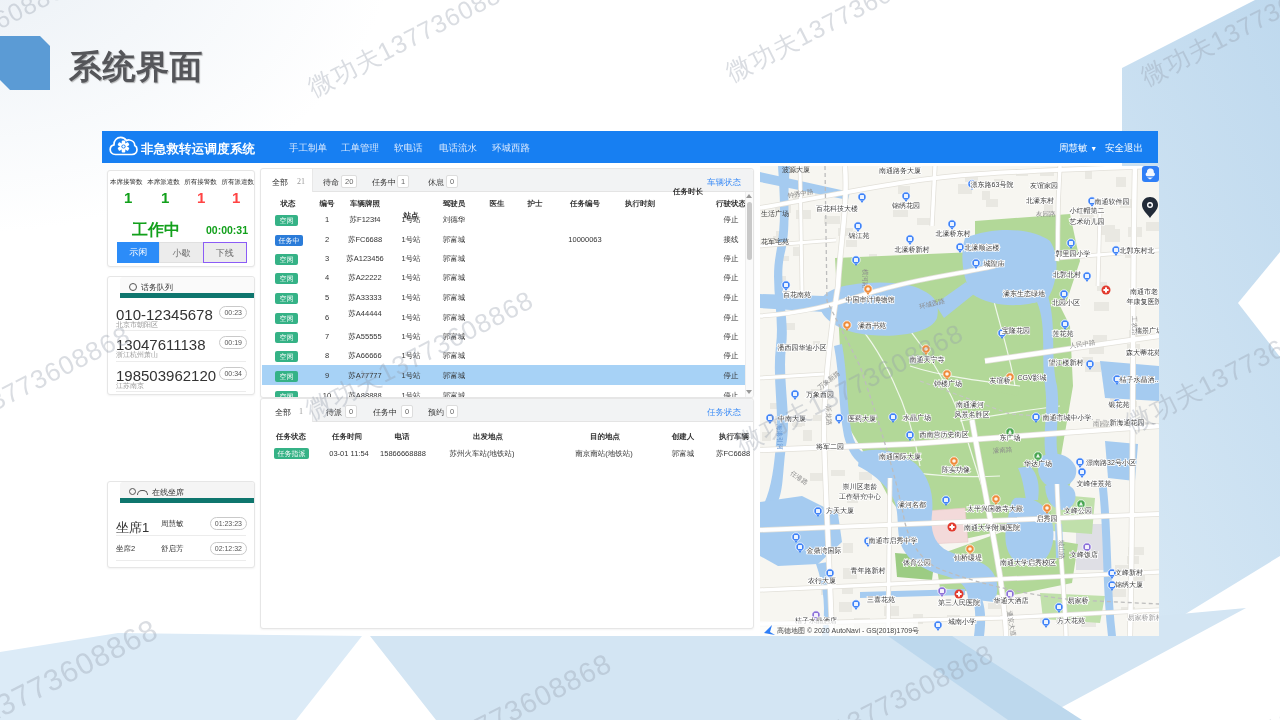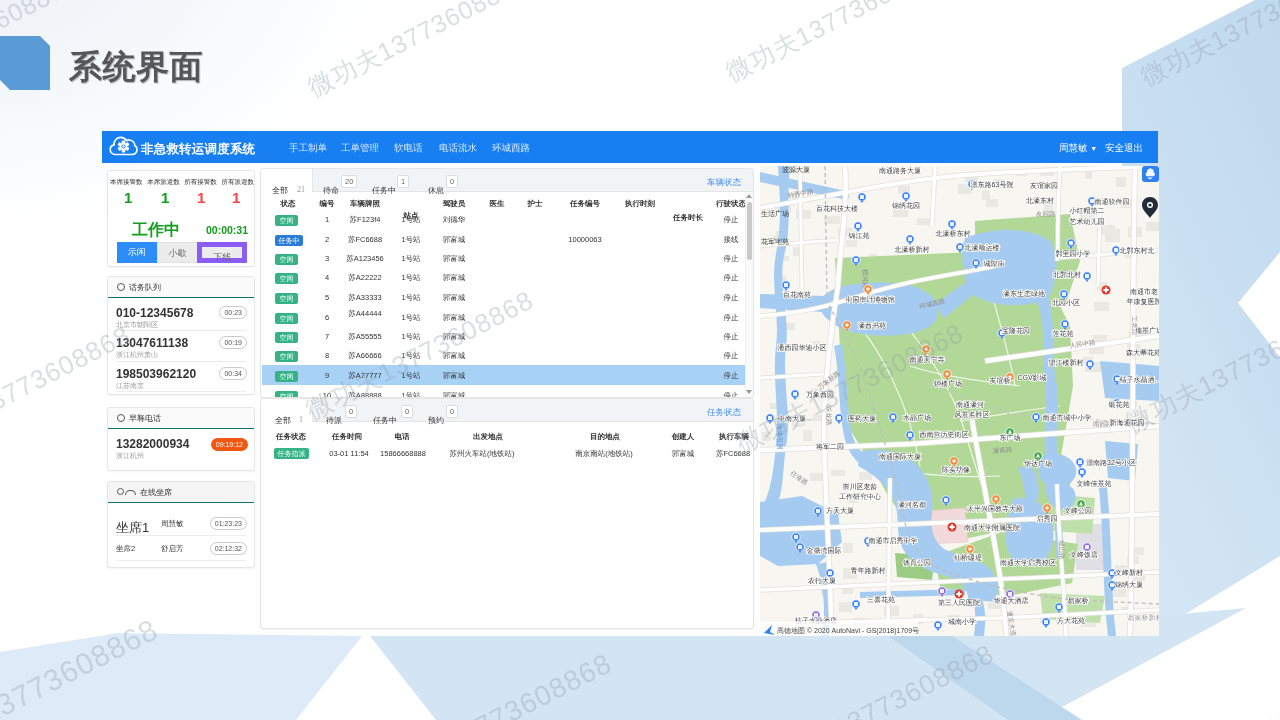--- a/index.html
+++ b/index.html
@@ -8,34 +8,34 @@
  background:radial-gradient(620px 420px at -40px -60px,#e9eff5 0%,rgba(255,255,255,0) 70%);}
 .abs{position:absolute;}
 #titleIcon{left:0px;top:36px;width:50px;height:54px;background:#5b9bd5;
  clip-path:polygon(0 0,40px 0,50px 10px,50px 54px,10px 54px,0 44px);}
 #titleTxt{left:69px;top:45px;font-size:33px;font-weight:bold;color:#55565a;letter-spacing:0.5px;text-shadow:1px 1px 1px rgba(120,120,120,.55);}
 #app{left:102px;top:131px;width:1056px;height:505px;}
 #hdr{position:absolute;left:0;top:0;width:1056px;height:32px;background:#177ff2;}
 #hdr .t{position:absolute;left:39px;top:10px;color:#fff;font-size:12.5px;font-weight:bold;letter-spacing:0.2px;}
 .mi{position:absolute;top:11px;color:#d9e8fd;font-size:9.5px;}
 .card{position:absolute;background:#fff;border:1px solid #e6e6e6;border-radius:3px;box-shadow:0 1px 2px rgba(0,0,0,.05);}
-.chead{position:absolute;left:0;top:0;right:0;height:21px;background:#fafafa;border-bottom:1px solid #0f766e;color:#333;font-size:8px;line-height:21px;padding-left:9px;border-radius:3px 3px 0 0;}
+.chead{position:absolute;left:12px;top:0;right:0;height:21px;background:#fafafa;border-bottom:5px solid #0f766e;color:#333;font-size:8px;line-height:21px;padding-left:9px;border-radius:3px 3px 0 0;}
 .pill{position:absolute;border:1px solid #c9c9c9;border-radius:8px;font-size:7px;color:#555;line-height:11px;padding:0 4px;background:#fff;}
 .opill{position:absolute;background:#f1570f;border-radius:8px;font-size:7px;color:#fff;line-height:13px;padding:0 5px;}
-.num{font-size:12px;font-weight:bold;color:#333;}
+.num{font-size:15px;font-weight:normal;color:#333;}
 .reg{font-size:7px;color:#9a9a9a;}
 .div{position:absolute;height:1px;background:#ececec;}
 .badge{position:absolute;width:23px;height:11px;border-radius:2px;color:#fff;font-size:7px;line-height:11px;text-align:center;}
 .bg1{background:#35b286;}
 .bg2{background:#2b7cd9;width:28px;}
 .bg3{background:#35b286;width:35px;}
 .cell{position:absolute;font-size:7.5px;color:#333;transform:translateX(-50%);white-space:nowrap;}
 .hcell{position:absolute;font-size:7.5px;font-weight:bold;color:#333;transform:translateX(-50%);white-space:nowrap;}
 .tabbar{position:absolute;left:0;top:0;right:0;height:23px;background:#f2f3f4;border-bottom:1px solid #e4e4e4;border-radius:3px 3px 0 0;}
-.tab{position:absolute;font-size:8px;color:#333;top:16px;font-family:Liberation Serif, serif;}
+.tab{position:absolute;font-size:8px;color:#333;top:8px;font-family:Liberation Serif, serif;}
 .cnt{position:absolute;top:6px;background:#fff;border:1px solid #ddd;border-radius:2px;font-size:7.5px;color:#666;line-height:11px;padding:0 3px;}
 .atab{position:absolute;left:0;top:0;width:52px;height:23px;background:#fff;border-right:1px solid #e8e8e8;border-radius:3px 0 0 0;}
 .link{position:absolute;font-size:8.5px;color:#3e8df6;top:8px;}
 .wm{position:absolute;font-size:25px;color:rgba(146,156,170,.34);white-space:nowrap;transform:rotate(-27deg);transform-origin:0 50%;letter-spacing:1px;pointer-events:none;}
 </style></head>
 <body>
 <div class="bgGrad"></div>
 <svg class="abs" id="deco" style="left:0;top:0" width="1280" height="720" viewBox="0 0 1280 720">
  <defs>
   <linearGradient id="gA" x1="1" y1="0" x2="0" y2="1">
@@ -82,46 +82,40 @@
       </div>
   <div style="position:absolute;top:18px;font-size:15px;font-weight:bold;color:#12a01b;left:16px">1</div>
   <div style="position:absolute;top:18px;font-size:15px;font-weight:bold;color:#12a01b;left:53px">1</div>
   <div style="position:absolute;top:18px;font-size:15px;font-weight:bold;color:#f44;left:89px">1</div>
   <div style="position:absolute;top:18px;font-size:15px;font-weight:bold;color:#f44;left:124px">1</div>
   <div style="position:absolute;left:24px;top:49px;font-size:16px;font-weight:bold;color:#12a01b">工作中</div>
   <div style="position:absolute;left:98px;top:53px;font-size:10.5px;font-weight:bold;color:#12a01b">00:00:31</div>
   <div style="position:absolute;left:9px;top:71px;width:130px;height:21px;display:flex;font-size:9px;text-align:center;line-height:21px">
    <div style="flex:1;background:#2c8cf8;color:#fff">示闲</div>
    <div style="flex:1;background:#ececec;color:#666;border:1px solid #e0e0e0;border-right:none">小歇</div>
-   <div style="flex:1;background:#ececec;color:#666;border:5px solid #8b5cf6">下线</div>
+   <div style="flex:1;background:#ececec;color:#666;border:1px solid #8b5cf6">下线</div>
   </div>
  </div>
 
  <div class="card" style="left:5px;top:145px;width:148px;height:119px">
   <div class="chead"><span style="display:inline-block;width:8px;height:8px;border:1px solid #555;border-radius:50%;margin-right:4px;position:relative;top:1px"></span>话务队列</div>
   <div class="num" style="position:absolute;left:8px;top:29px">010-12345678</div>
   <div class="reg" style="position:absolute;left:8px;top:43px">北京市朝阳区</div>
   <div class="pill" style="right:7px;top:29px">00:23</div>
   <div class="div" style="left:8px;right:8px;top:53px"></div>
   <div class="num" style="position:absolute;left:8px;top:59px">13047611138</div>
   <div class="reg" style="position:absolute;left:8px;top:73px">浙江杭州萧山</div>
   <div class="pill" style="right:7px;top:59px">00:19</div>
   <div class="div" style="left:8px;right:8px;top:84px"></div>
   <div class="num" style="position:absolute;left:8px;top:90px">198503962120</div>
   <div class="reg" style="position:absolute;left:8px;top:104px">江苏南京</div>
   <div class="pill" style="right:7px;top:90px">00:34</div>
   <div class="div" style="left:8px;right:8px;top:114px"></div>
  </div>
 
- <div class="card" style="left:5px;top:276px;width:148px;height:64px">
-  <div class="chead"><span style="display:inline-block;width:8px;height:8px;border:1px solid #555;border-radius:50%;margin-right:4px;position:relative;top:1px"></span>早释电话</div>
-  <div class="num" style="position:absolute;left:8px;top:29px">13282000934</div>
-  <div class="reg" style="position:absolute;left:8px;top:43px">浙江杭州</div>
-  <div class="opill" style="right:6px;top:30px">09:19:12</div>
- </div>
 
  <div class="card" style="left:5px;top:350px;width:148px;height:87px">
   <div class="chead" style="background:#f5f5f5"><span style="display:inline-block;width:7px;height:7px;border:1px solid #555;border-radius:50%;margin-right:1px"></span><span style="display:inline-block;width:11px;height:5px;border:1px solid #555;border-bottom:none;border-radius:5px 5px 0 0;margin-right:4px"></span>在线坐席</div>
   <div style="position:absolute;left:8px;top:37px;font-size:13px;color:#333">坐席1</div>
   <div style="position:absolute;left:53px;top:37px;font-size:7.5px;color:#333">周慧敏</div>
   <div class="pill" style="right:7px;top:35px">01:23:23</div>
   <div class="div" style="left:8px;right:8px;top:53px"></div>
   <div style="position:absolute;left:8px;top:62px;font-size:7.5px;color:#333">坐席2</div>
   <div style="position:absolute;left:53px;top:62px;font-size:7.5px;color:#333">舒启芳</div>
   <div class="pill" style="right:7px;top:60px">02:12:32</div>
@@ -142,21 +136,21 @@
   <div class="link" style="right:12px">车辆状态</div>
   <div class="hcell" style="left:27px;top:30px">状态</div>
   <div class="hcell" style="left:66px;top:30px">编号</div>
   <div class="hcell" style="left:104px;top:30px">车辆牌照</div>
   <div class="hcell" style="left:150px;top:42px">站点</div>
   <div class="hcell" style="left:193px;top:30px">驾驶员</div>
   <div class="hcell" style="left:236px;top:30px">医生</div>
   <div class="hcell" style="left:274px;top:30px">护士</div>
   <div class="hcell" style="left:324px;top:30px">任务编号</div>
   <div class="hcell" style="left:379px;top:30px">执行时刻</div>
-  <div class="hcell" style="left:427px;top:44px">任务时长</div>
+  <div class="hcell" style="left:427px;top:18px">任务时长</div>
   <div class="hcell" style="left:470px;top:30px">行驶状态</div>
   <div class="hl" style="position:absolute;left:1px;top:196px;width:485px;height:20px;background:#a7d2f6"></div>
   <div class="badge bg1" style="left:14px;top:46px">空闲</div>
   <div class="cell" style="left:66px;top:46px">1</div>
   <div class="cell" style="left:104px;top:46px">苏F123f4</div>
   <div class="cell" style="left:150px;top:46px">1号站</div>
   <div class="cell" style="left:193px;top:46px">刘德华</div>
   <div class="cell" style="left:470px;top:46px">停止</div>
   <div class="badge bg2" style="left:14px;top:66px">任务中</div>
   <div class="cell" style="left:66px;top:66px">2</div>

